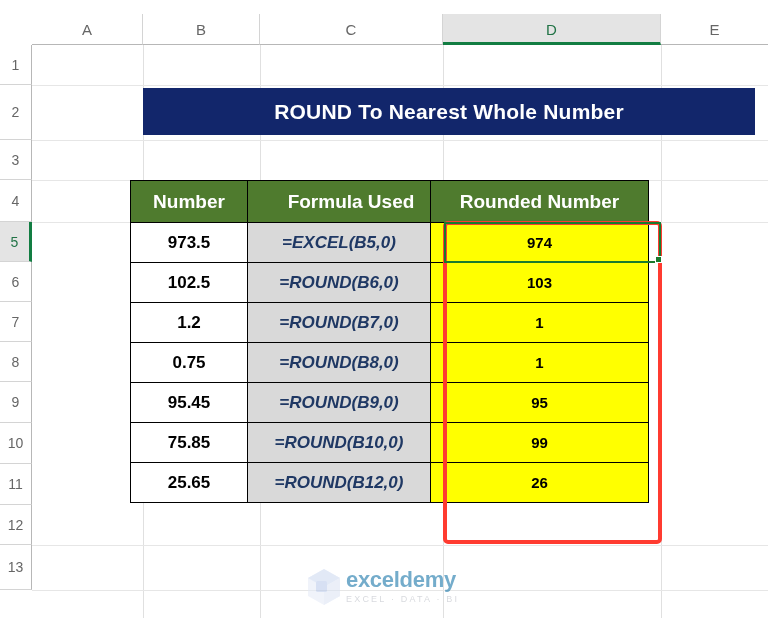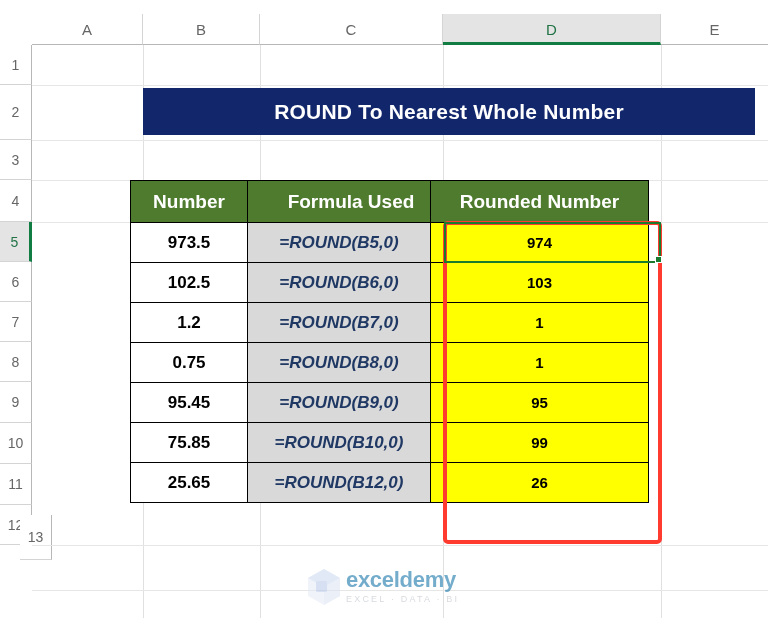--- a/index.html
+++ b/index.html
@@ -262,21 +262,21 @@
     </div>
   <div class="row-head" style="top:423px; height:41px; line-height:41px;">
       <span>10</span>
     </div>
   <div class="row-head" style="top:464px; height:41px; line-height:41px;">
       <span>11</span>
     </div>
   <div class="row-head" style="top:505px; height:40px; line-height:40px;">
       <span>12</span>
     </div>
-  <div class="row-head" style="top:515px; height:45px; line-height:45px;margin-left:20px;">
+  <div class="row-head" style="top:545px; height:45px; line-height:45px;">
       <span>13</span>
     </div>
 
   <div class="gridline-v" style="left:143px;height:573px;"></div>
   <div class="gridline-v" style="left:260px;height:573px;"></div>
   <div class="gridline-v" style="left:443px;height:573px;"></div>
   <div class="gridline-v" style="left:661px;height:573px;"></div>
   <div class="gridline-h" style="top:85px;  width:736px;"></div>
   <div class="gridline-h" style="top:140px; width:736px;"></div>
   <div class="gridline-h" style="top:180px; width:736px;"></div>
@@ -292,21 +292,21 @@
     <thead>
       <tr>
         <th class="hdr-cell c-num">Number</th>
         <th class="hdr-cell c-form">Formula Used</th>
         <th class="hdr-cell c-round">Rounded Number</th>
       </tr>
     </thead>
     <tbody>
       <tr>
         <td class="cell-num">973.5</td>
-        <td class="cell-formula">=ROUND(B5,0)</td>
+        <td class="cell-formula">=EXCEL(B5,0)</td>
         <td class="cell-round">974</td>
       </tr>
       <tr>
         <td class="cell-num">102.5</td>
         <td class="cell-formula">=ROUND(B6,0)</td>
         <td class="cell-round">103</td>
       </tr>
       <tr>
         <td class="cell-num">1.2</td>
         <td class="cell-formula">=ROUND(B7,0)</td>

